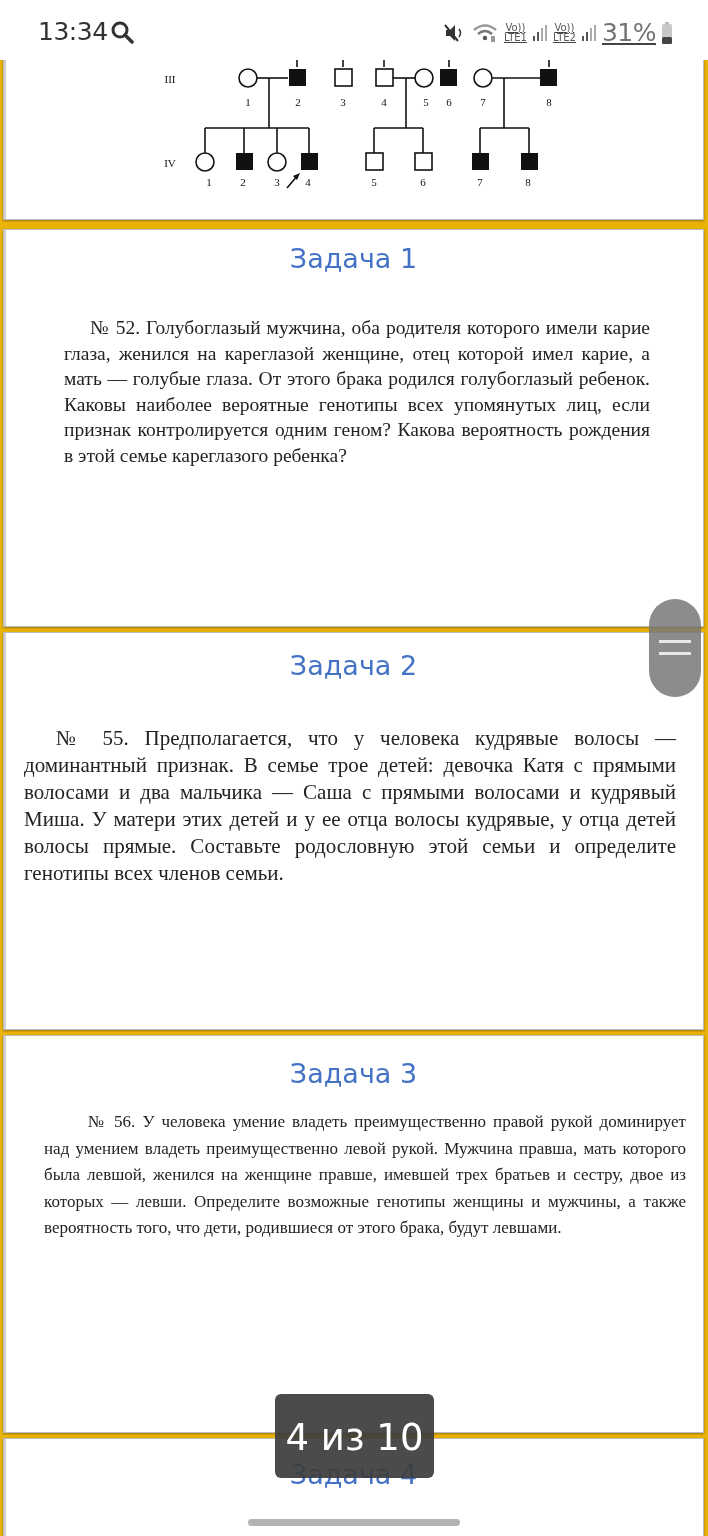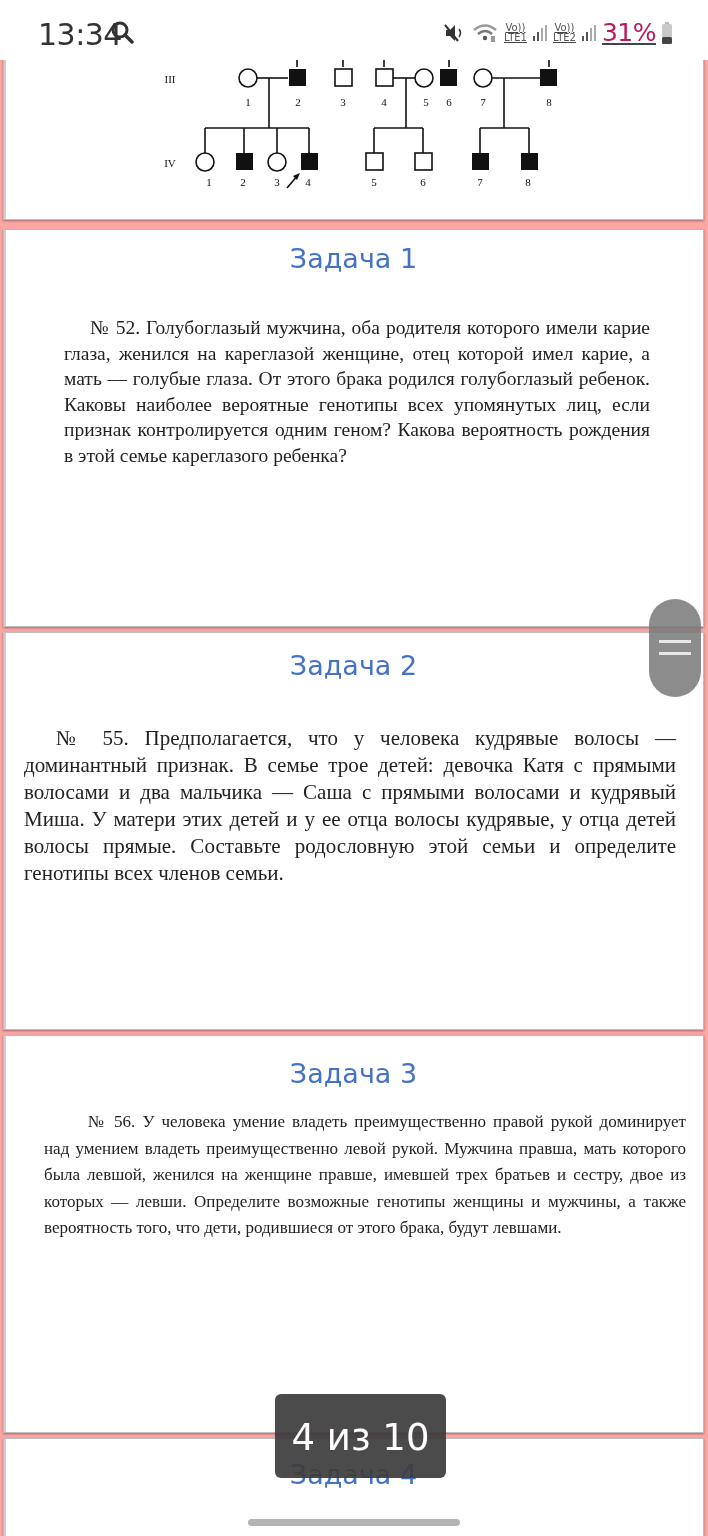--- a/index.html
+++ b/index.html
@@ -1,36 +1,36 @@
 <!DOCTYPE html>
 <html><head>
 <meta charset="utf-8">
 <style>
   html, body { margin:0; padding:0; }
   body { width:708px; height:1536px; background:#fff; position:relative; overflow:hidden; font-family:"Liberation Sans", sans-serif; }
   .statusbar { position:absolute; left:0; top:0; width:708px; height:60px; background:#fff; z-index:5; }
-  .sb-time { position:absolute; left:38px; top:17px; font-size:30px; color:#333; font-family:"DejaVu Sans", sans-serif; letter-spacing:-0.5px; }
+  .sb-time { position:absolute; left:38px; top:17px; font-size:25px; color:#333; font-family:"DejaVu Sans", sans-serif; letter-spacing:-0.5px; }
   .sb-search { position:absolute; left:110px; top:20px; width:24px; height:24px; }
   .sb-right { position:absolute; right:36px; top:18px; display:flex; align-items:center; gap:6px; color:#444;text-decoration:underline; }
   .sb-small { font-size:10px; line-height:10px; text-align:center; font-family:"DejaVu Sans", sans-serif; color:#555; }
-  .sb-batt-pct { font-size:25px; font-family:"DejaVu Sans", sans-serif; color:#be185d; letter-spacing:-0.5px; }
+  .sb-batt-pct { font-size:25px; font-family:"DejaVu Sans", sans-serif; color:#737373; letter-spacing:-0.5px; }
   .bars { display:flex; align-items:flex-end; gap:2px; height:16px; }
   .bars span { display:block; width:2px; background:#555; }
 
-  .viewer { position:absolute; left:0; top:0; width:708px; height:1536px; background:#fca5a5; }
+  .viewer { position:absolute; left:0; top:0; width:708px; height:1536px; background:#eab308; }
   .page { position:absolute; left:3px; width:701px; background:#fff; border:1px solid #bdbdbd; box-shadow:0 1px 2px rgba(0,0,0,0.35), inset 2px 0 0 #cfcfcf; box-sizing:border-box; }
   .page-title { position:absolute; left:0; width:100%; text-align:center; color:#4472c4; font-size:27px; font-family:"DejaVu Sans", sans-serif; }
   .task { position:absolute; font-family:"Liberation Serif", serif; font-size:19.5px; line-height:25.5px; color:#222; text-align:justify; }
   .task b { font-weight:normal; }
 
   .ped { position:absolute; left:140px; top:44px; }
 
   .scroll-handle { position:absolute; left:649px; top:599px; width:52px; height:98px; border-radius:26px; background:rgba(120,120,120,0.85); z-index:6; }
   .scroll-handle span { position:absolute; left:10px; width:32px; height:3px; background:#e8e8e8; }
-  .page-indicator { position:absolute; left:275px; top:1394px; width:171px; height:84px; background:rgba(60,60,60,0.92); border-radius:6px; color:#fff; font-size:37px; text-align:center; line-height:88px; font-family:"DejaVu Sans", sans-serif; z-index:6; }
+  .page-indicator { position:absolute; left:275px; top:1394px; width:159px; height:84px; background:rgba(60,60,60,0.92); border-radius:6px; color:#fff; font-size:37px; text-align:center; line-height:88px; font-family:"DejaVu Sans", sans-serif; z-index:6; }
   .home-bar { position:absolute; left:248px; top:1519px; width:212px; height:7px; border-radius:4px; background:#b3b3b3; z-index:6; }
 </style>
 </head>
 <body>
 
 <div class="viewer">
 
   <div class="page" style="top:-20px; height:240px;">
     <svg class="ped" width="440" height="160" viewBox="0 0 440 160" style="top:64px;">
       <g stroke="#111" stroke-width="1.6" fill="none">

